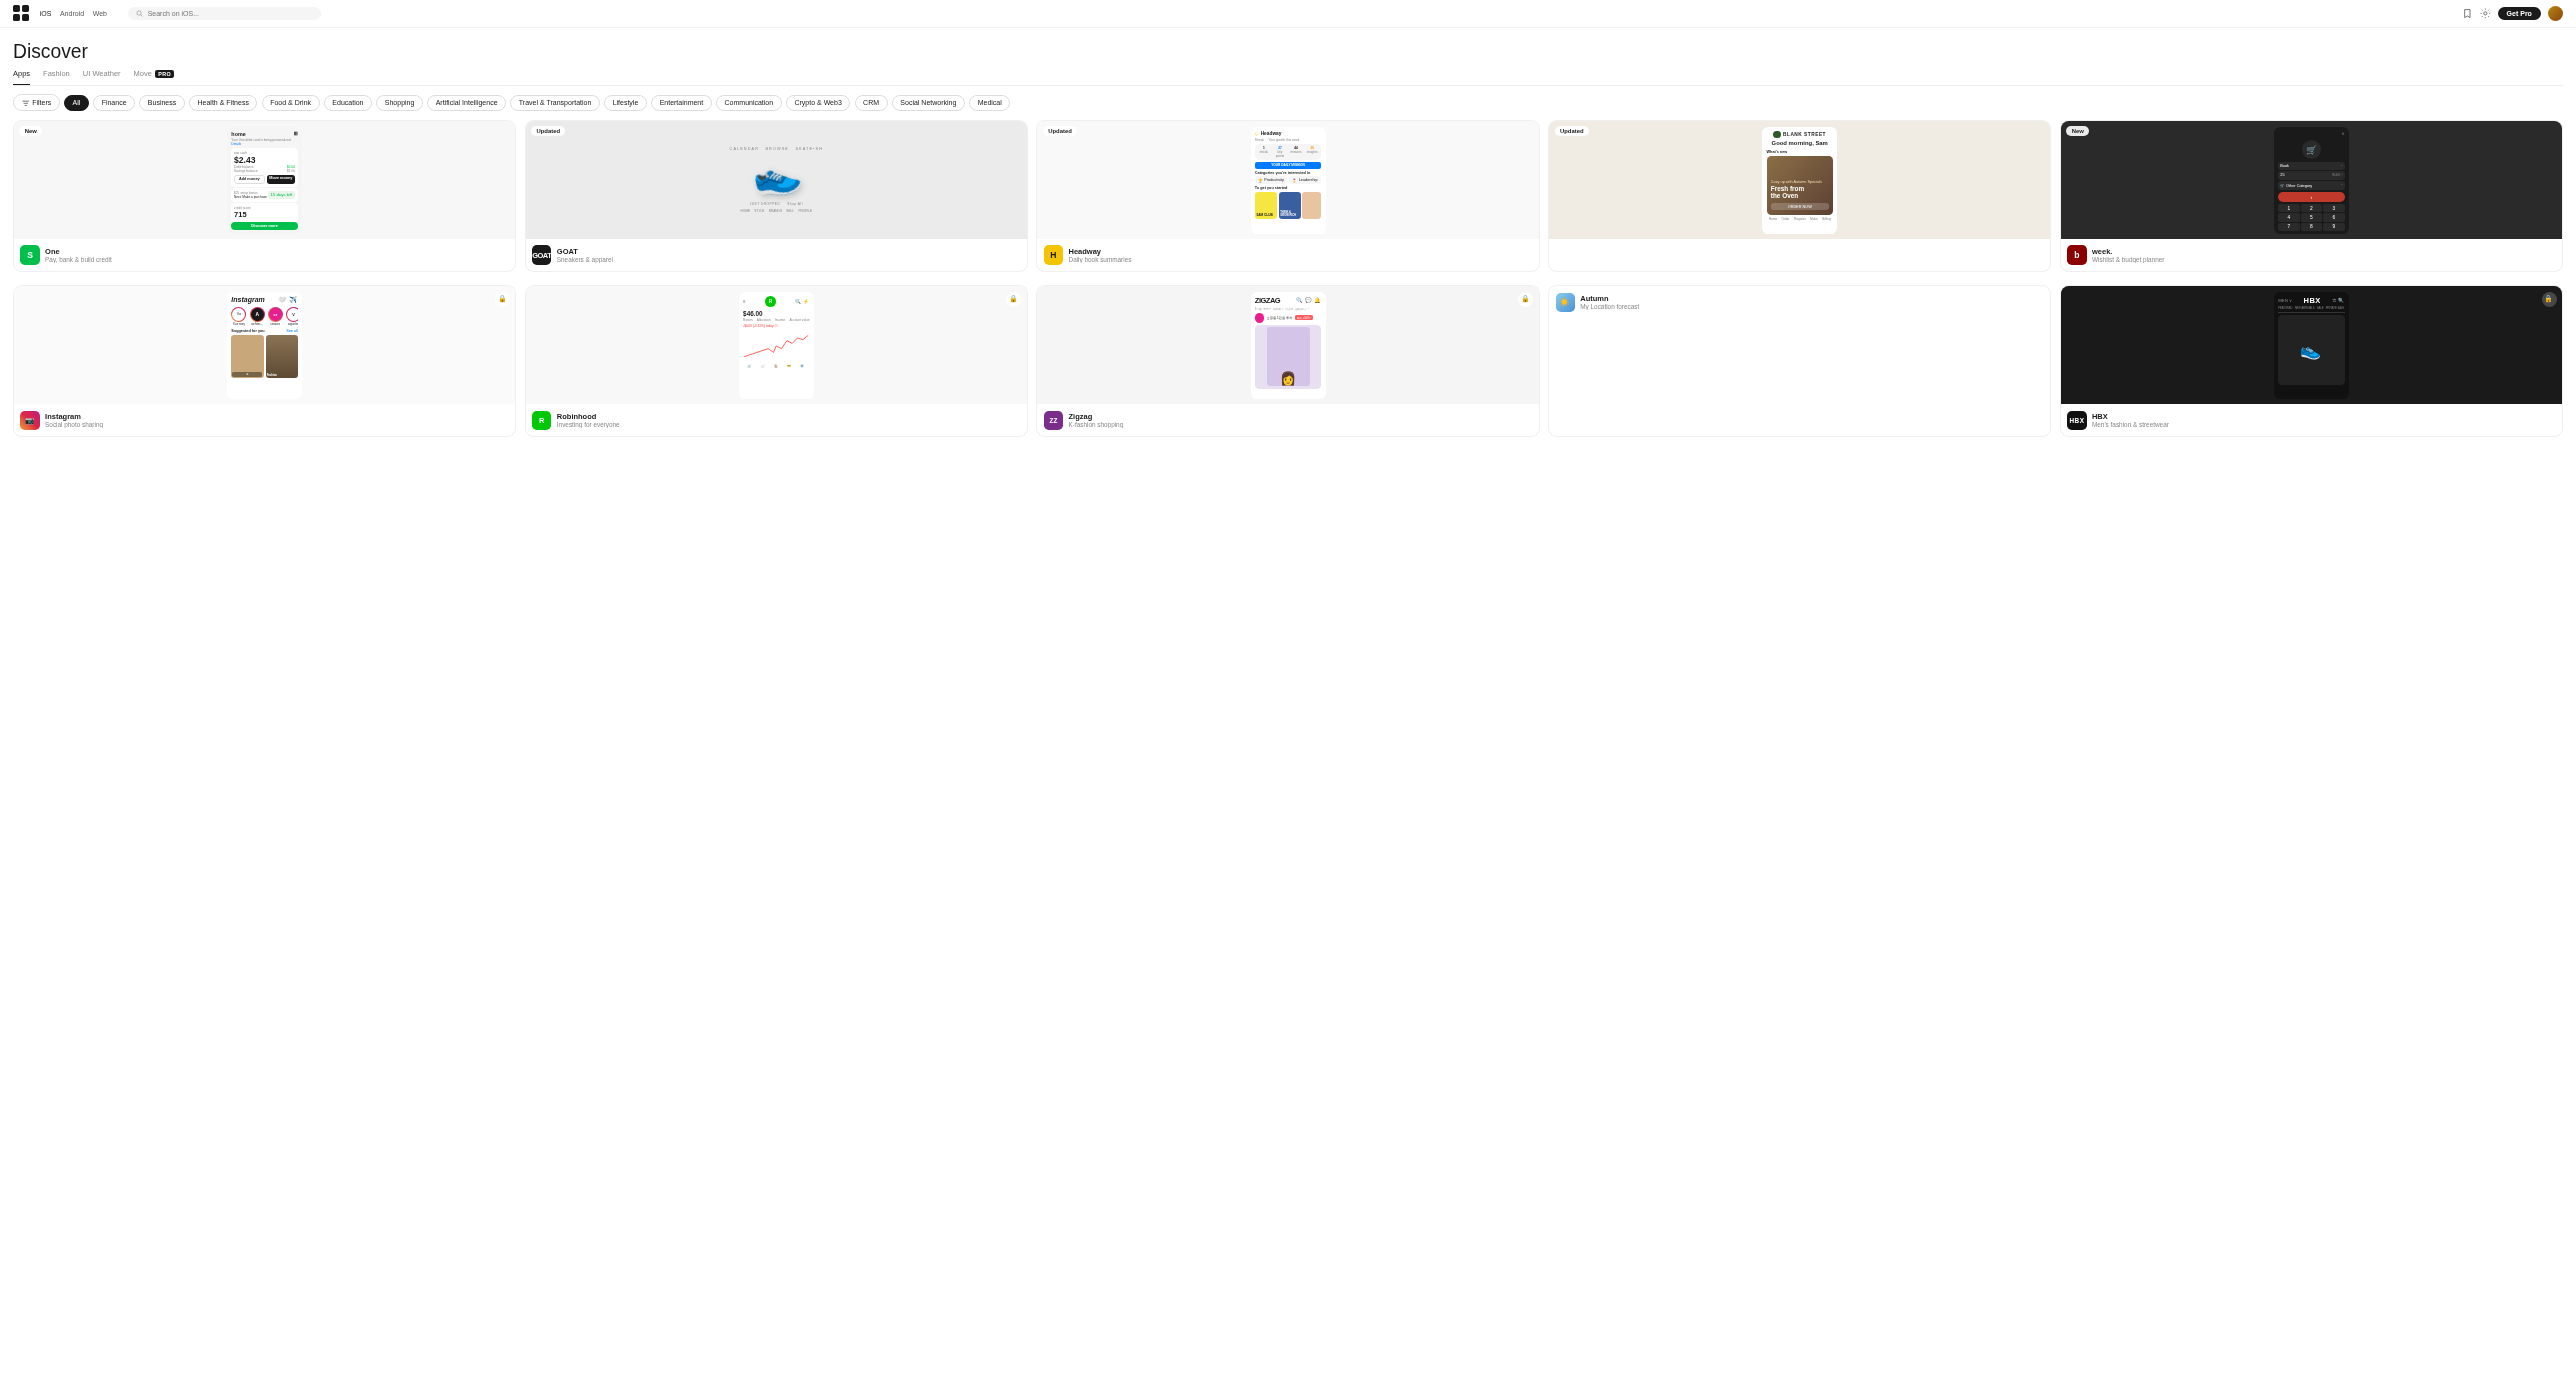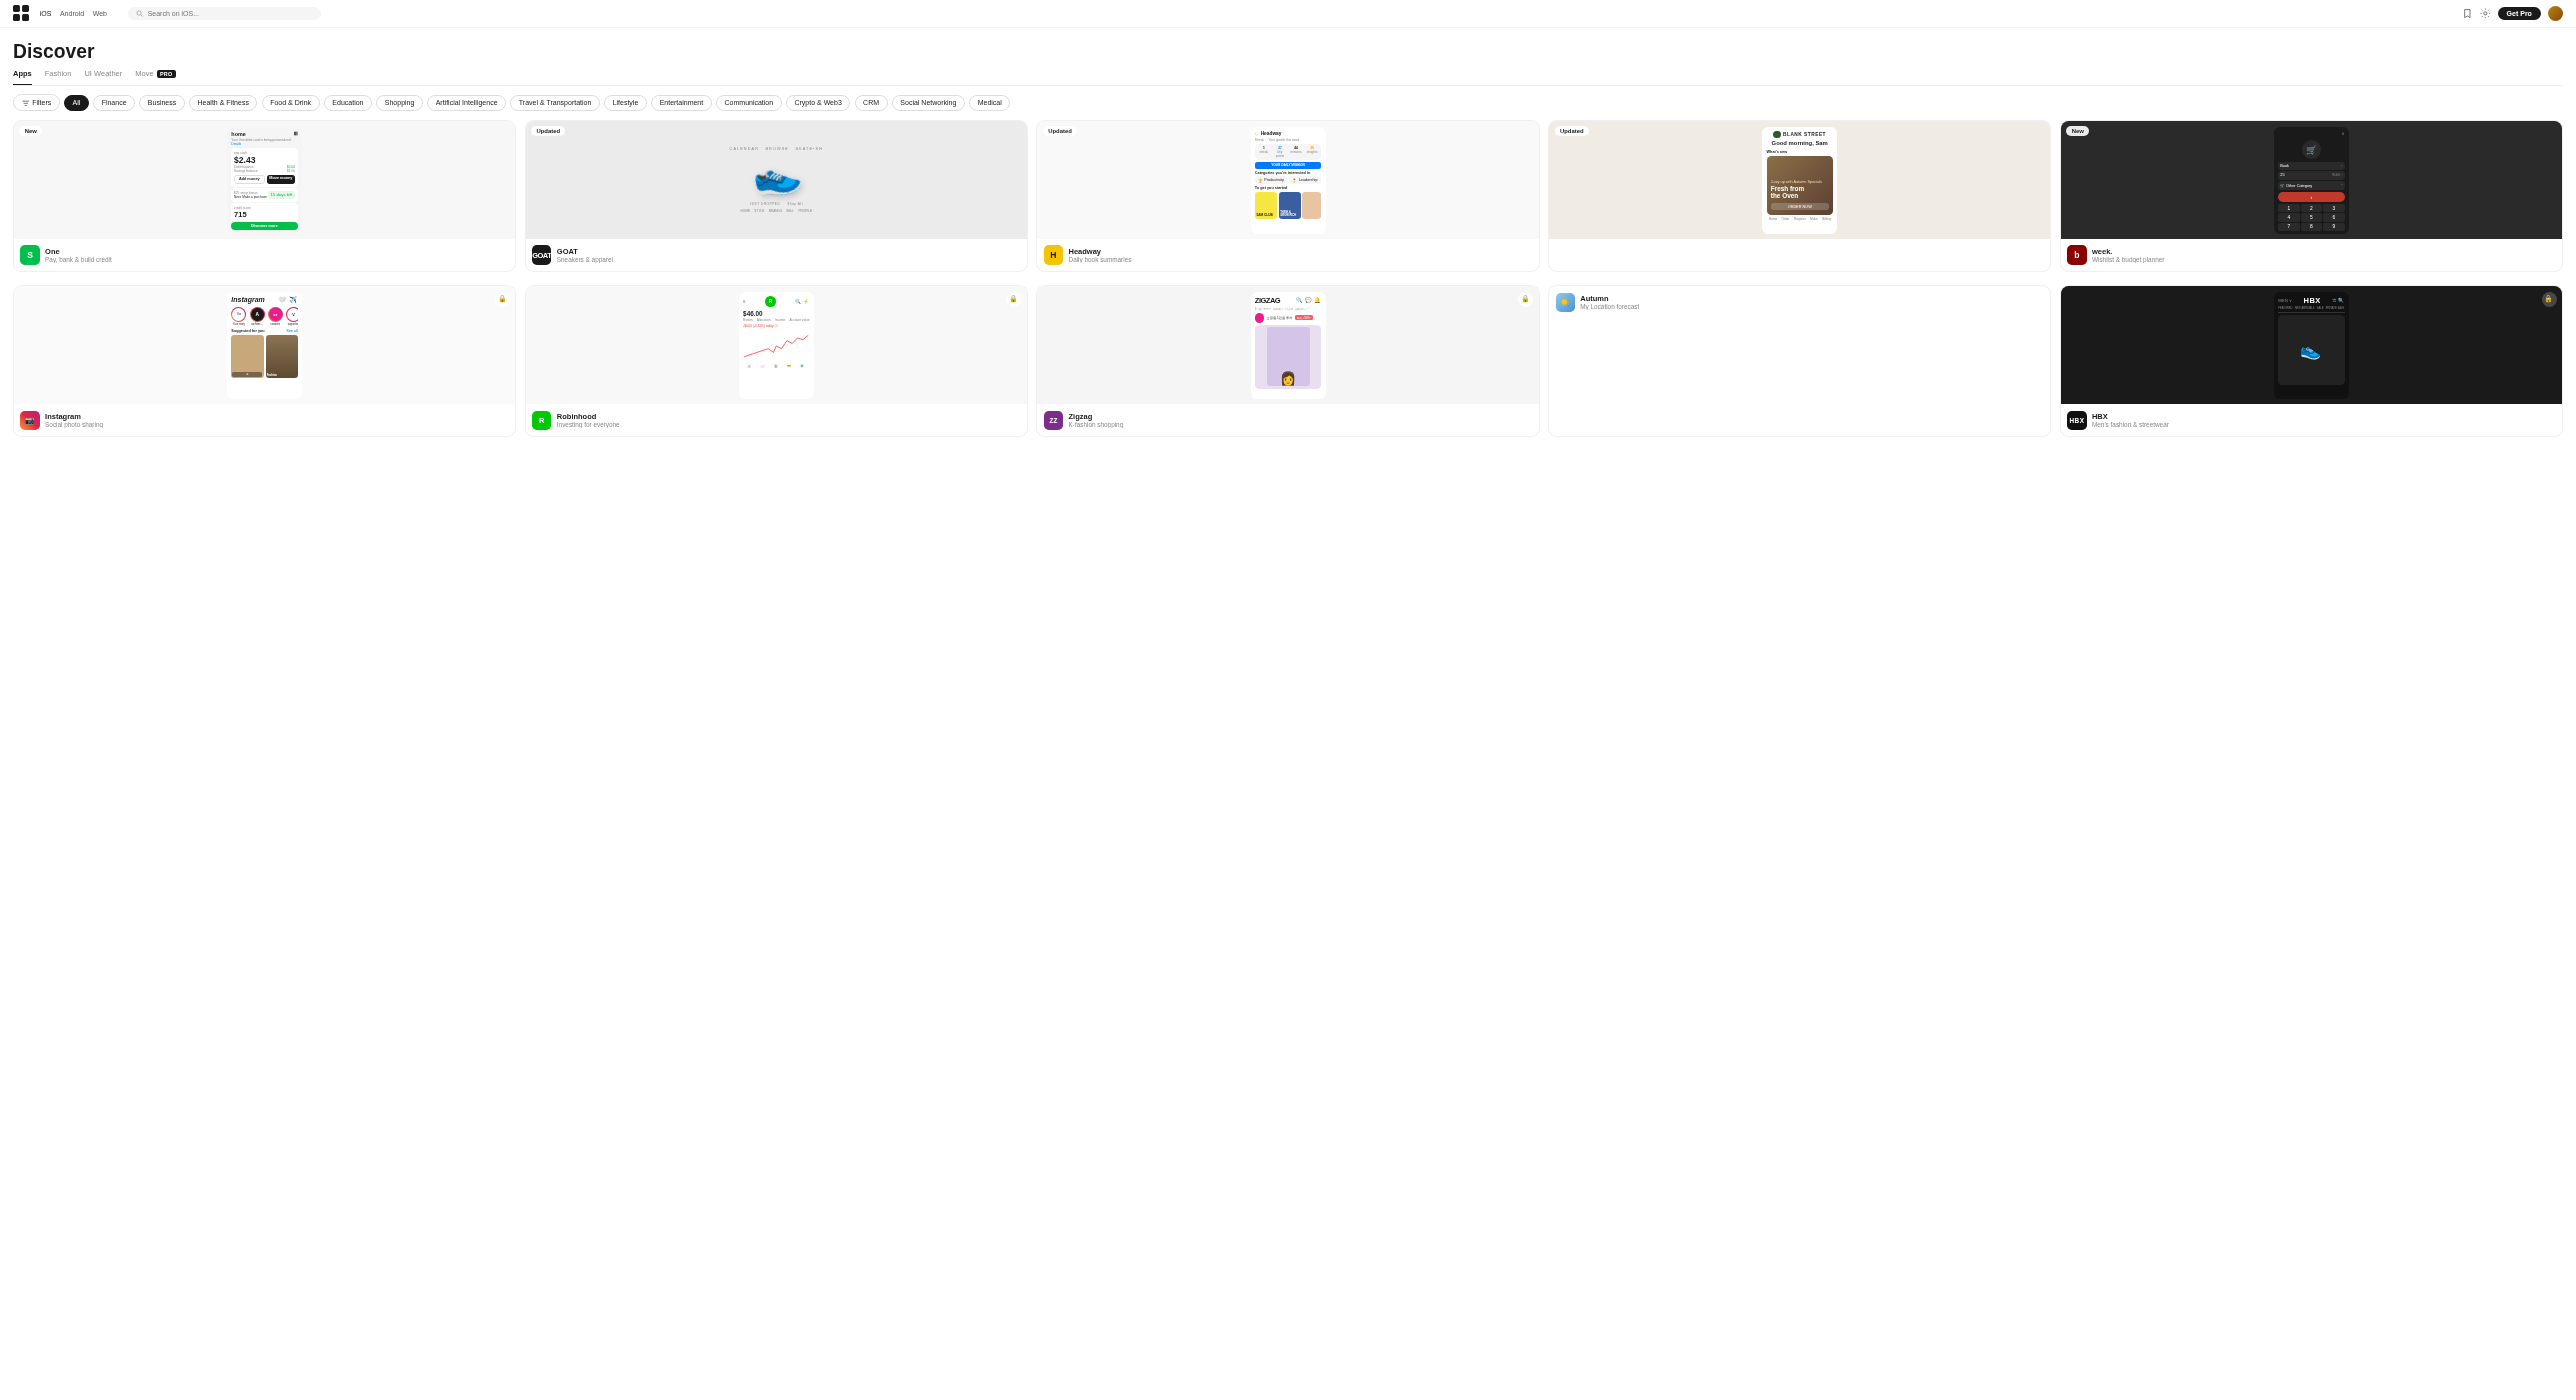--- a/index.html
+++ b/index.html
@@ -24,27 +24,27 @@
     .topnav-right { margin-left: auto; display: flex; align-items: center; gap: 7.5px; }
     .topnav-icon { width: 10.7px; height: 10.7px; cursor: pointer; color: #555; }
     .get-pro-btn {
       background: #1a1a1a; color: #fff; border: none; border-radius: 10.7px;
       padding: 3.2px 8.6px; font-size: 7px; font-weight: 600; cursor: pointer;
     }
     .avatar { width: 15px; height: 15px; border-radius: 50%; background: #ccc; overflow: hidden; }
 
     
     .page-header { padding: 13px 13px 0; }
-    .page-title { font-size: 19.3px; font-weight: 700; margin-bottom: 6.4px; }
+    .page-title { font-size: 19.3px; font-weight: 400; margin-bottom: 6.4px; }
     .tab-row { display: flex; gap: 13px; border-bottom: 0.5px solid #eee; padding-bottom: 0; }
     .tab-item {
       font-size: 7.5px; color: #888; cursor: pointer; padding-bottom: 5.4px;
       border-bottom: 1.1px solid transparent; display: flex; align-items: center; gap: 3.2px;
     }
-    .tab-item.active { color: #1a1a1a; font-weight: 700; border-bottom: 1.1px solid #1a1a1a; text-align: right; }
+    .tab-item.active { color: #1a1a1a; font-weight: 400; border-bottom: 1.1px solid #1a1a1a; text-align: right; }
     .pro-badge {
       background: #1a1a1a; color: #fff; font-size: 5.4px; font-weight: 700;
       padding: 1.1px 3.2px; border-radius: 2.1px; letter-spacing: 0.3px;
     }
 
     
     .filter-row {
       display: flex; align-items: center; gap: 4.3px; padding: 8.6px 13px;
       overflow-x: auto; white-space: nowrap;
     }

